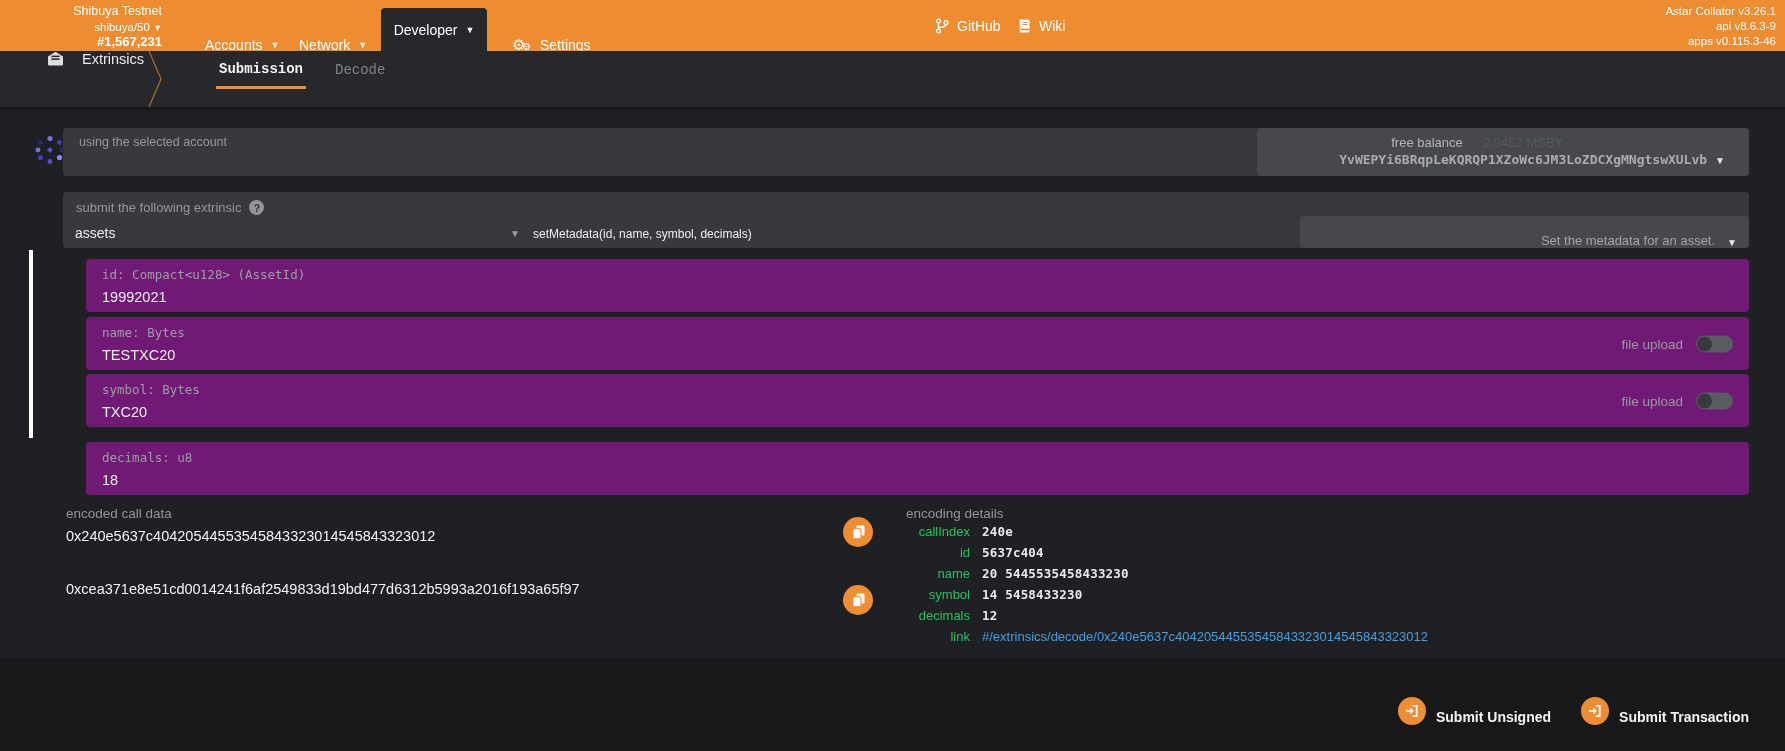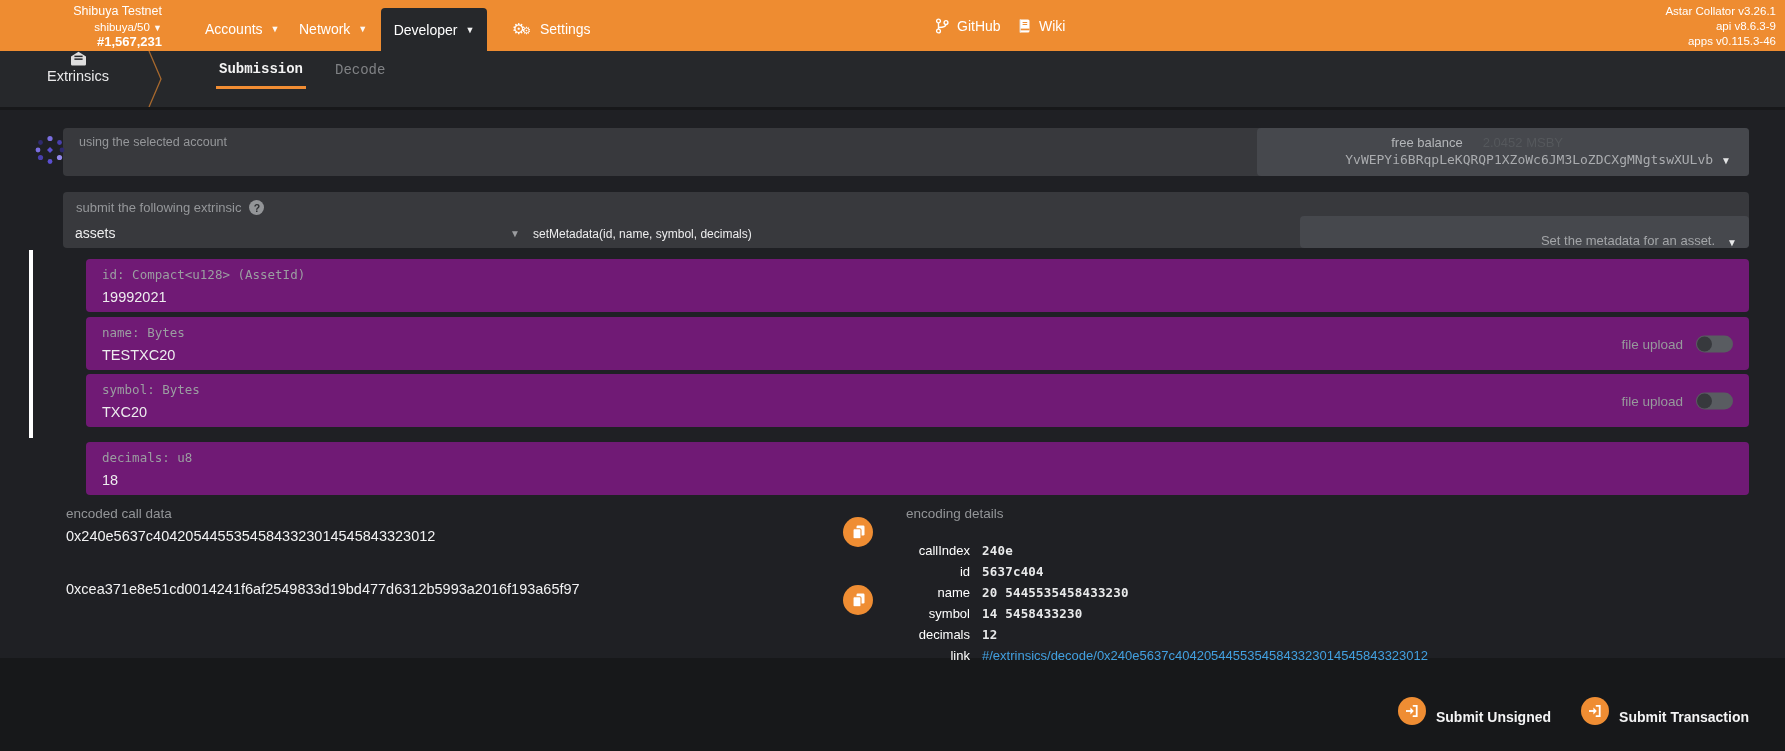--- a/index.html
+++ b/index.html
@@ -6,59 +6,59 @@
   #screen{position:relative;width:1785px;height:751px;overflow:hidden;
           font-family:"Liberation Sans",sans-serif;background:#17181a;}
 
   
   .header{position:absolute;top:0;left:0;right:0;height:51px;background:#ee8c31;color:#fff;}
   .chain{position:absolute;left:0;top:4px;width:162px;text-align:right;line-height:1.24;cursor:pointer;}
   .chain-name{font-size:12.5px;}
   .chain-spec{font-size:11.5px;}
   .chain-block{font-size:13px;font-weight:bold;padding-left:40px;}
   .caret{font-size:9px;opacity:.95;}
-  .nav-item{position:absolute;top:0;height:57px;display:flex;align-items:center;gap:8px;
+  .nav-item{position:absolute;top:16px;height:57px;display:flex;align-items:center;gap:8px;
             font-size:14px;cursor:pointer;white-space:nowrap;}
   .nav-accounts{left:205px}.nav-network{left:299px}
   .nav-developer{left:381px;top:8px;height:43px;width:106px;background:#26282b;
                  border-radius:4px 4px 0 0;justify-content:center;}
   .nav-settings{left:512px}
   .gears{position:relative;width:20px;height:18px;}
   .gear-main{position:absolute;left:0;top:0;font-size:15px;line-height:18px;}
   .gear-small{position:absolute;left:10px;top:6px;font-size:10px;line-height:10px;}
   .hlink{position:absolute;top:0;height:51px;display:flex;align-items:center;gap:8px;font-size:14px;cursor:pointer;}
   .hlink-github{left:935px}.hlink-wiki{left:1018px}
   .versions{position:absolute;right:9px;top:4px;text-align:right;font-size:11.5px;line-height:1.32;}
 
   
   .tabbar{position:absolute;top:51px;left:0;right:0;height:56px;background:#26282b;}
-  .section{position:absolute;left:47px;top:0;height:56px;display:flex;align-items:center;gap:2px;
-           color:#e9e9ea;font-size:14.5px;flex-direction:column;}
+  .section{position:absolute;left:47px;top:0;height:56px;display:flex;gap:18px;
+           color:#e9e9ea;font-size:14.5px;}
   .tab-chevron{position:absolute;left:148px;top:0;}
   .tab{position:absolute;top:0;height:38px;display:flex;align-items:center;font-size:14px;
        box-sizing:border-box;cursor:pointer;padding:0 3px;font-family:Liberation Mono, monospace;}
   .tab-submission{left:216px;color:#f3f3f3;font-weight:bold;border-bottom:3px solid #f18d33;}
   .tab-decode{left:332px;color:#808285;}
 
   
   .container{position:absolute;top:110px;left:0;right:0;height:548px;background:#1f2024;}
   .card{position:absolute;left:63px;right:36px;background:#38393d;border-radius:4px;box-sizing:border-box;}
 
   .identicon{position:absolute;left:34px;top:24px;width:32px;height:32px;z-index:2;}
 
   .acct-card{top:18px;height:48px;}
   .acct-label{font-size:12.5px;color:#95979a;padding:7px 0 3px 16px;}
   .acct-name{font-size:14px;color:#eceded;padding-left:16px;margin-top:41px;}
   .acct-right{position:absolute;right:0;top:0;bottom:0;width:492px;background:#46484d;
               border-radius:4px;box-sizing:border-box;padding:6px 0 0 0;text-align:right;cursor:pointer;}
   .fb-line{padding-right:186px;font-size:13px;line-height:17px;}
   .fb-label{color:#b4b6b9;margin-right:20px;}
   .fb-value{color:#55585c;}
-  .addr-line{padding-right:18px;font-size:13px;line-height:18px;color:#aaacaf;
-             font-family:"DejaVu Sans Mono",monospace;}
+  .addr-line{padding-right:24px;font-size:13px;line-height:18px;color:#aaacaf;
+             font-family:"DejaVu Sans Mono",monospace;font-weight:bold;}
   .addr-caret{color:#e3e4e5;font-family:"Liberation Sans",sans-serif;font-size:10px;margin-left:8px;}
 
   .ext-card{top:82px;height:56px;}
   .ext-label{font-size:13px;color:#95979a;padding:8px 0 0 13px;display:flex;align-items:center;gap:8px;}
   .help-icon{width:15px;height:15px;border-radius:50%;background:#939598;color:#2e3033;font-size:10.5px;
              font-weight:bold;display:inline-flex;align-items:center;justify-content:center;}
   .pallet-select{position:absolute;left:12px;bottom:7px;font-size:14px;color:#ededee;cursor:pointer;}
   .pallet-caret{position:absolute;left:447px;bottom:9px;color:#9b9da0;font-size:10px;cursor:pointer;}
   .method-select{position:absolute;left:470px;bottom:7px;font-size:12px;color:#ededee;cursor:pointer;}
   .method-extra{position:absolute;right:0;bottom:0;height:32px;width:449px;background:#46484d;
@@ -83,23 +83,23 @@
 
   .enc-block{position:absolute;left:66px;width:760px;}
   .enc-data{top:396px}.enc-hash{top:464px}
   .enc-label{color:#939598;font-size:13.5px;}
   .enc-value{color:#f2f2f3;font-size:14.5px;margin-top:7px;}
   .copy-btn{position:absolute;left:843px;width:30px;height:30px;border-radius:50%;background:#ef8d33;
             display:flex;align-items:center;justify-content:center;cursor:pointer;border:0;}
   .copy-data{top:407px}.copy-hash{top:475px}
 
   .enc-details{position:absolute;left:890px;top:396px;}
-  .ed-title{color:#939598;font-size:13.5px;margin-left:16px;margin-bottom:19px;}
+  .ed-title{color:#939598;font-size:13.5px;margin-left:16px;margin-bottom:0;}
   .ed-row{display:flex;line-height:21px;}
-  .ed-label{width:80px;text-align:right;color:#ffffff;font-size:13px;margin-right:12px;flex:none;}
+  .ed-label{width:80px;text-align:right;color:#22c55e;font-size:13px;margin-right:12px;flex:none;}
   .ed-value{font-family:"DejaVu Sans Mono",monospace;font-weight:bold;font-size:12.5px;
             color:#e9eaeb;letter-spacing:.2px;}
   a.ed-link{font-family:"Liberation Sans",sans-serif;font-weight:normal;font-size:13px;
             color:#42a0e0;text-decoration:none;cursor:pointer;}
 
   .actions{position:absolute;top:697px;right:36px;display:flex;gap:30px;}
   .submit-btn{display:flex;align-items:flex-end;gap:10px;background:none;border:0;cursor:pointer;
               color:#f4f4f5;font-weight:bold;font-size:14px;font-family:"Liberation Sans",sans-serif;padding:0;}
   .btn-icon{width:28px;height:28px;border-radius:50%;background:#ef8d33;flex:none;
             display:flex;align-items:center;justify-content:center;}

